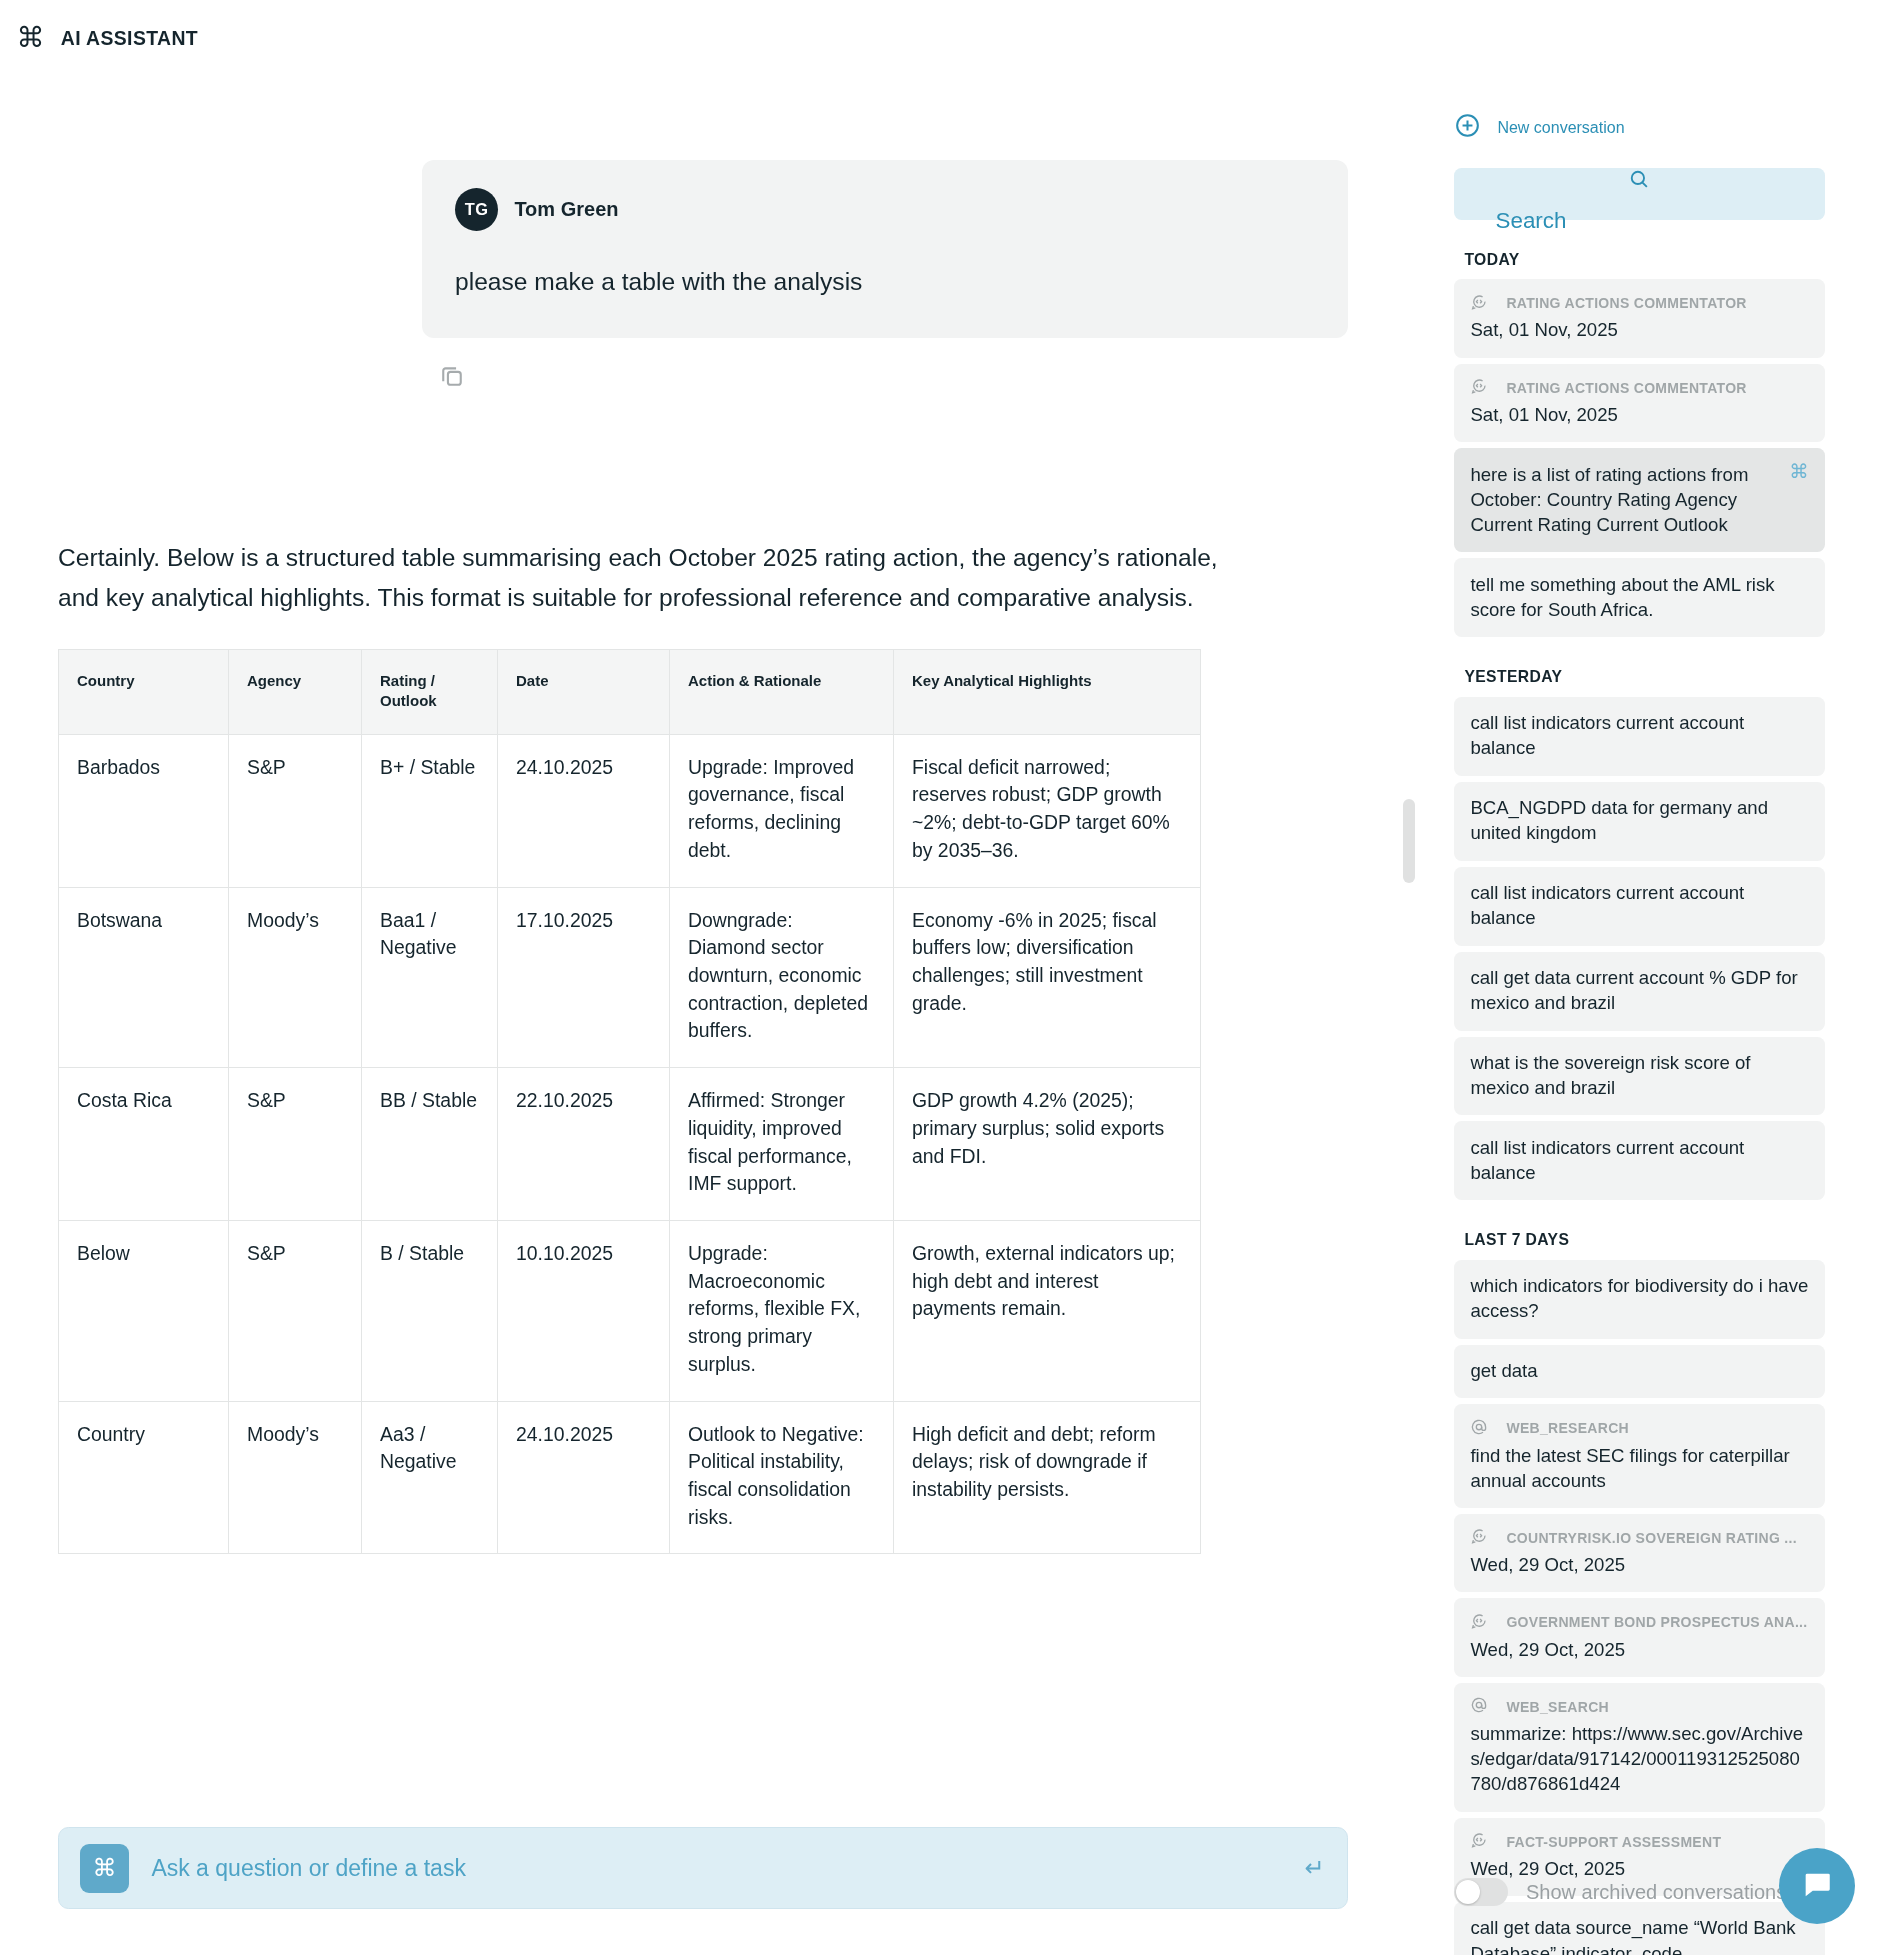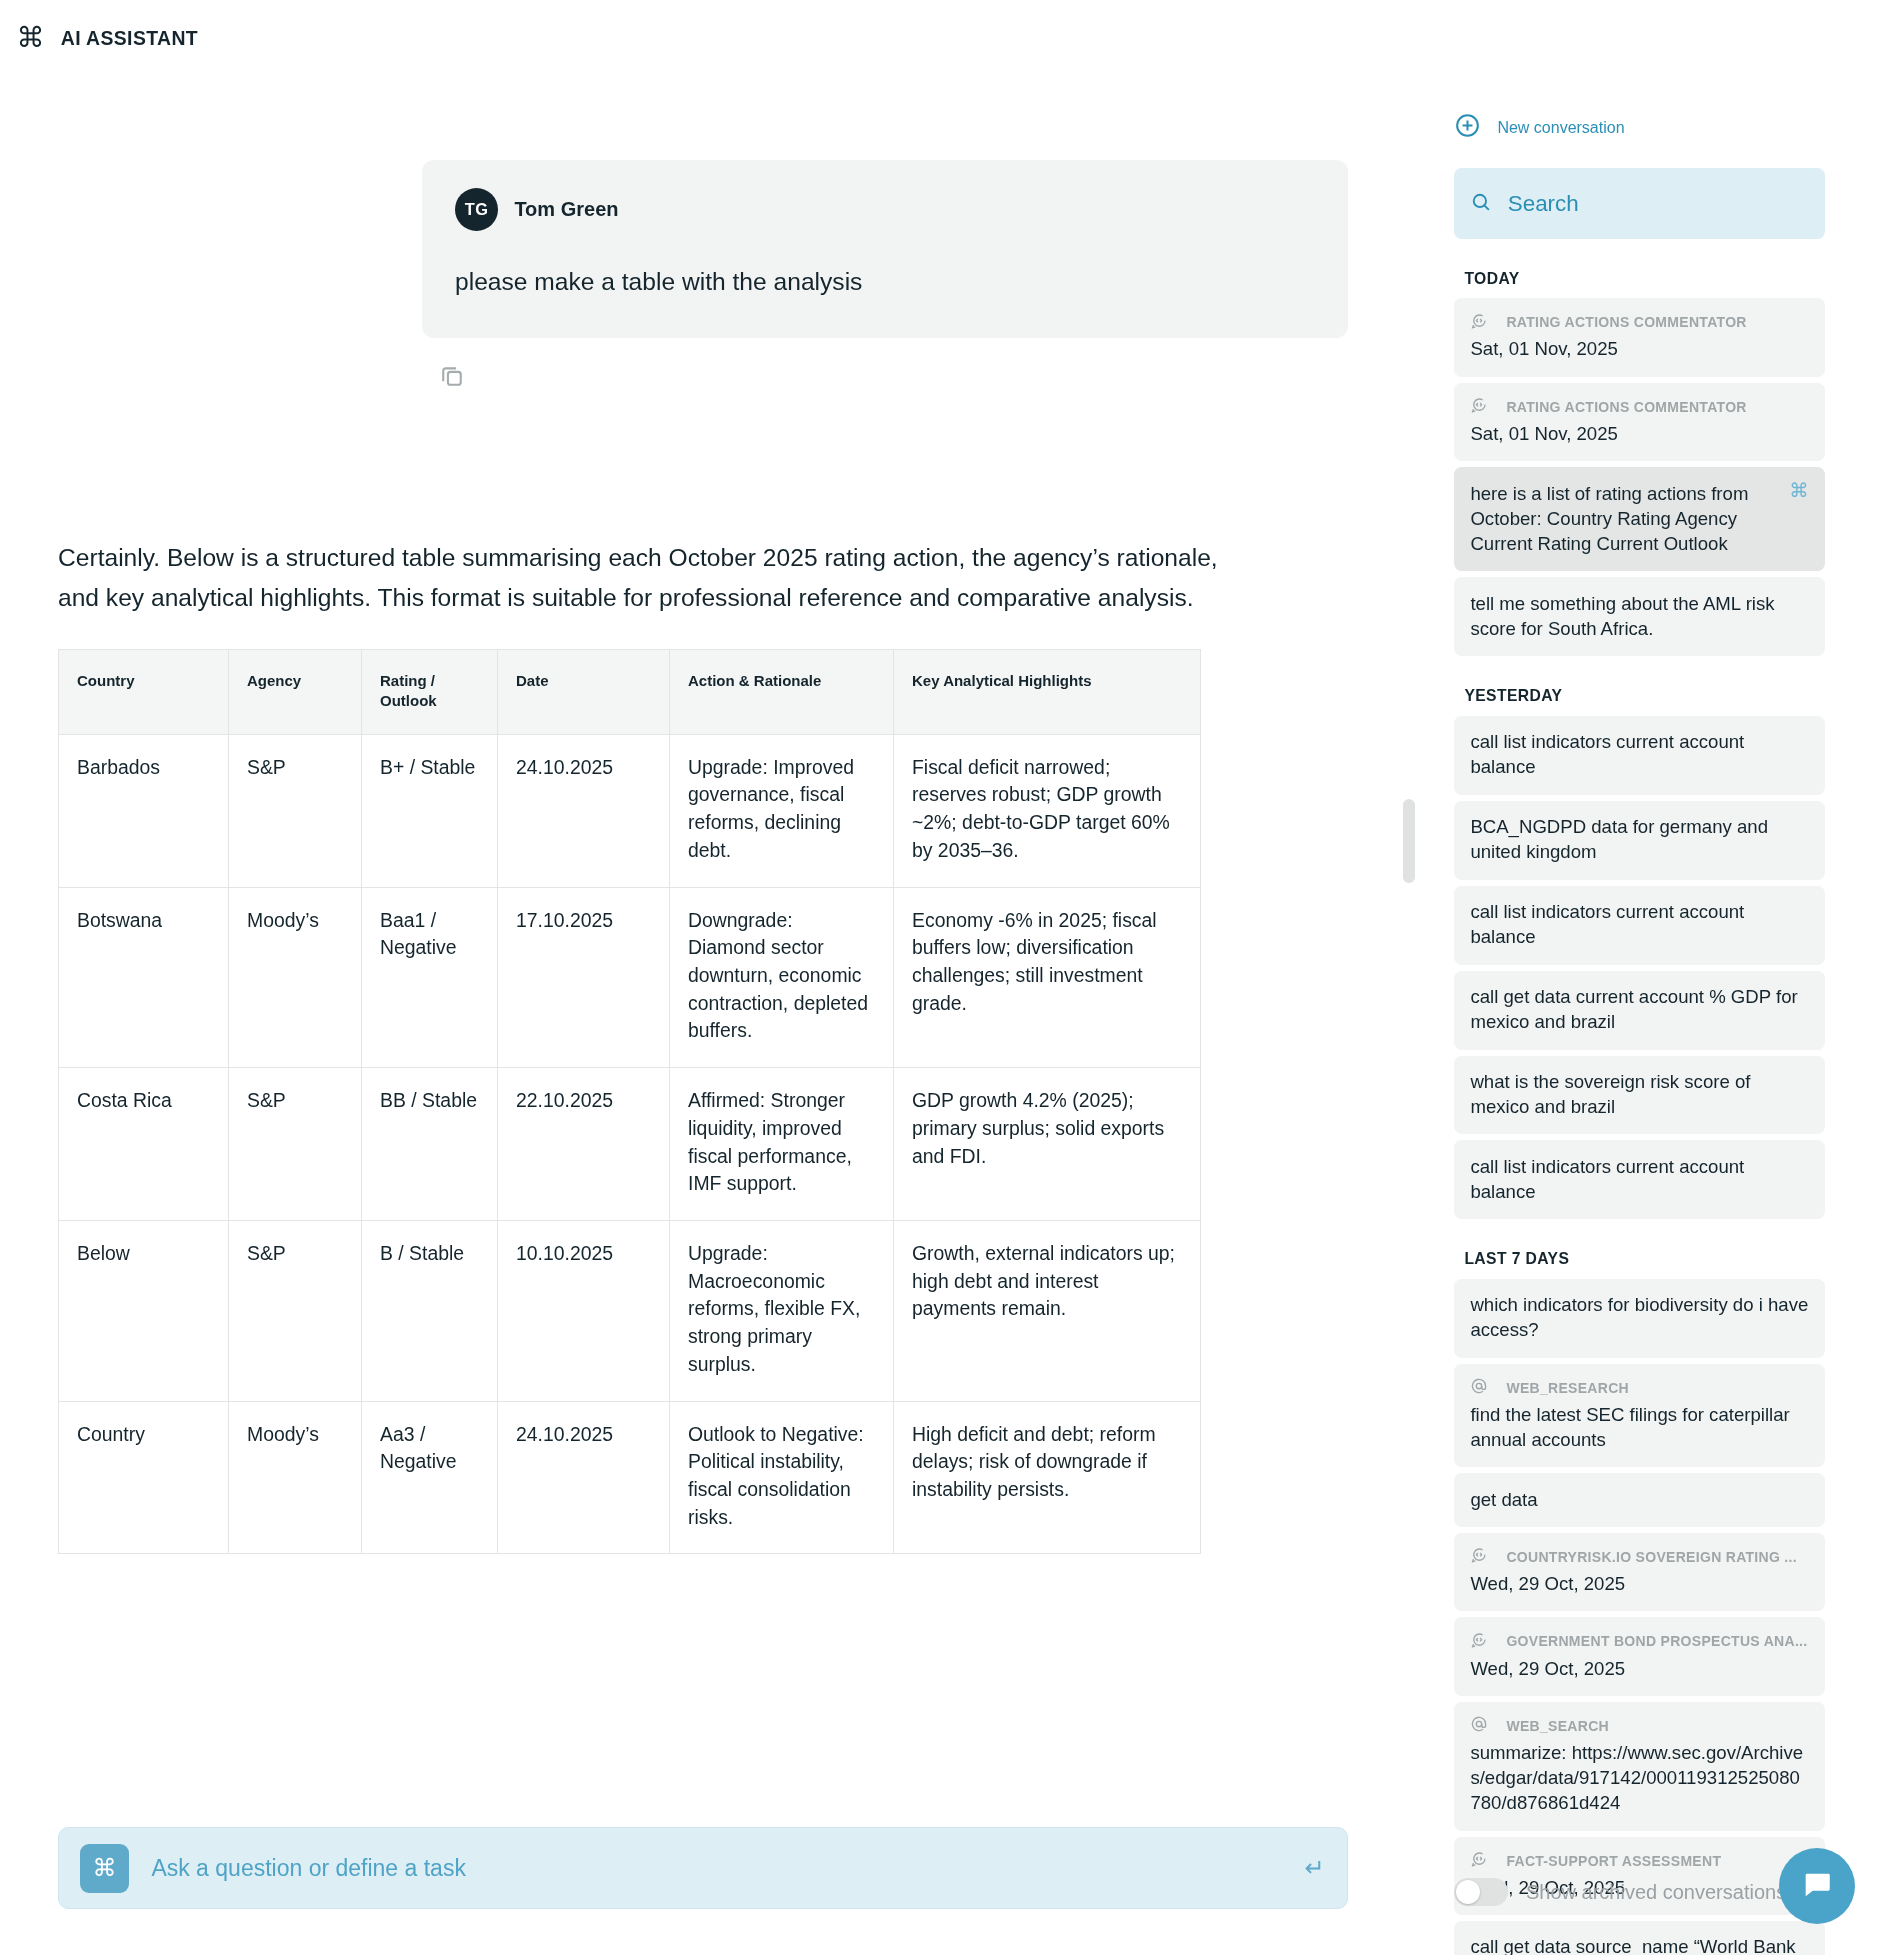--- a/index.html
+++ b/index.html
@@ -114,22 +114,22 @@
     overflow: hidden;
   }
   .new-conv {
     display: flex; align-items: center; gap: 16.4px;
     color: #2b8fb5; font-size: 16px; margin-bottom: 25px;
     background: none; border: none; padding: 0;
     font-family: "Liberation Sans", sans-serif;
   }
   .plus-icon { width: 27px; height: 27px; flex: 0 0 auto; }
   .search-box {
-    height: 71px; background: #ddeef5; border-radius: 7.5px;
-    display: flex; align-items: center; gap: 15px; padding: 0 16.4px;
+    height: 52px; background: #ddeef5; border-radius: 7.5px;
+    display: flex; align-items: center; gap: 15px; padding: 0 16.4px; flex-direction: column;
   }
   .search-icon { width: 22.4px; height: 22.4px; flex: 0 0 auto; }
   .search-input {
     flex: 1 1 auto; background: transparent; border: none; outline: none;
     font-family: "Liberation Sans", sans-serif;
     font-size: 22.4px; color: #2b8fb5;
   }
   .search-input::placeholder { color: #2b8fb5; opacity: 1; }
 
   .group-title {
@@ -355,32 +355,32 @@
         </div>
       <div class="conv">
           <div class="conv-text">call list indicators current account balance</div>
         </div>
 
       <div class="group-title">LAST 7 DAYS</div>
       <div class="conv">
           <div class="conv-text">which indicators for biodiversity do i have access?</div>
         </div>
       <div class="conv">
+          <div class="conv-text">get data</div>
+        </div>
+      <div class="conv">
         <div class="conv-badge">
           <span><svg class="badge-icon" viewBox="0 0 24 24" fill="none" stroke="#a0a6a8" stroke-width="1.8">
                 <circle cx="12" cy="12" r="3.6"></circle>
                 <path d="M15.6 12v1.9a2.6 2.6 0 0 0 5.2 0V12a8.8 8.8 0 1 0-3.5 7"></path>
               </svg></span>
           <span>WEB_RESEARCH</span>
         </div>
         <div class="conv-text">find the latest SEC filings for caterpillar annual accounts</div>
       </div>
-      <div class="conv">
-          <div class="conv-text">get data</div>
-        </div>
       <div class="conv">
         <div class="conv-badge">
           <span><svg class="badge-icon" viewBox="0 0 24 24" fill="none" stroke="#a0a6a8" stroke-width="1.8">
                 <path d="M20 11.5a7.5 7.5 0 1 1-3.2-6.1"></path>
                 <path d="M4.5 17.5L3.5 21l3.6-1.1"></path>
                 <path d="M10.4 9.4L8.6 11.5l1.8 2.1M13.6 9.4l1.8 2.1-1.8 2.1"></path>
               </svg></span>
           <span>COUNTRYRISK.IO SOVEREIGN RATING ...</span>
         </div>
         <div class="conv-text">Wed, 29 Oct, 2025</div>

